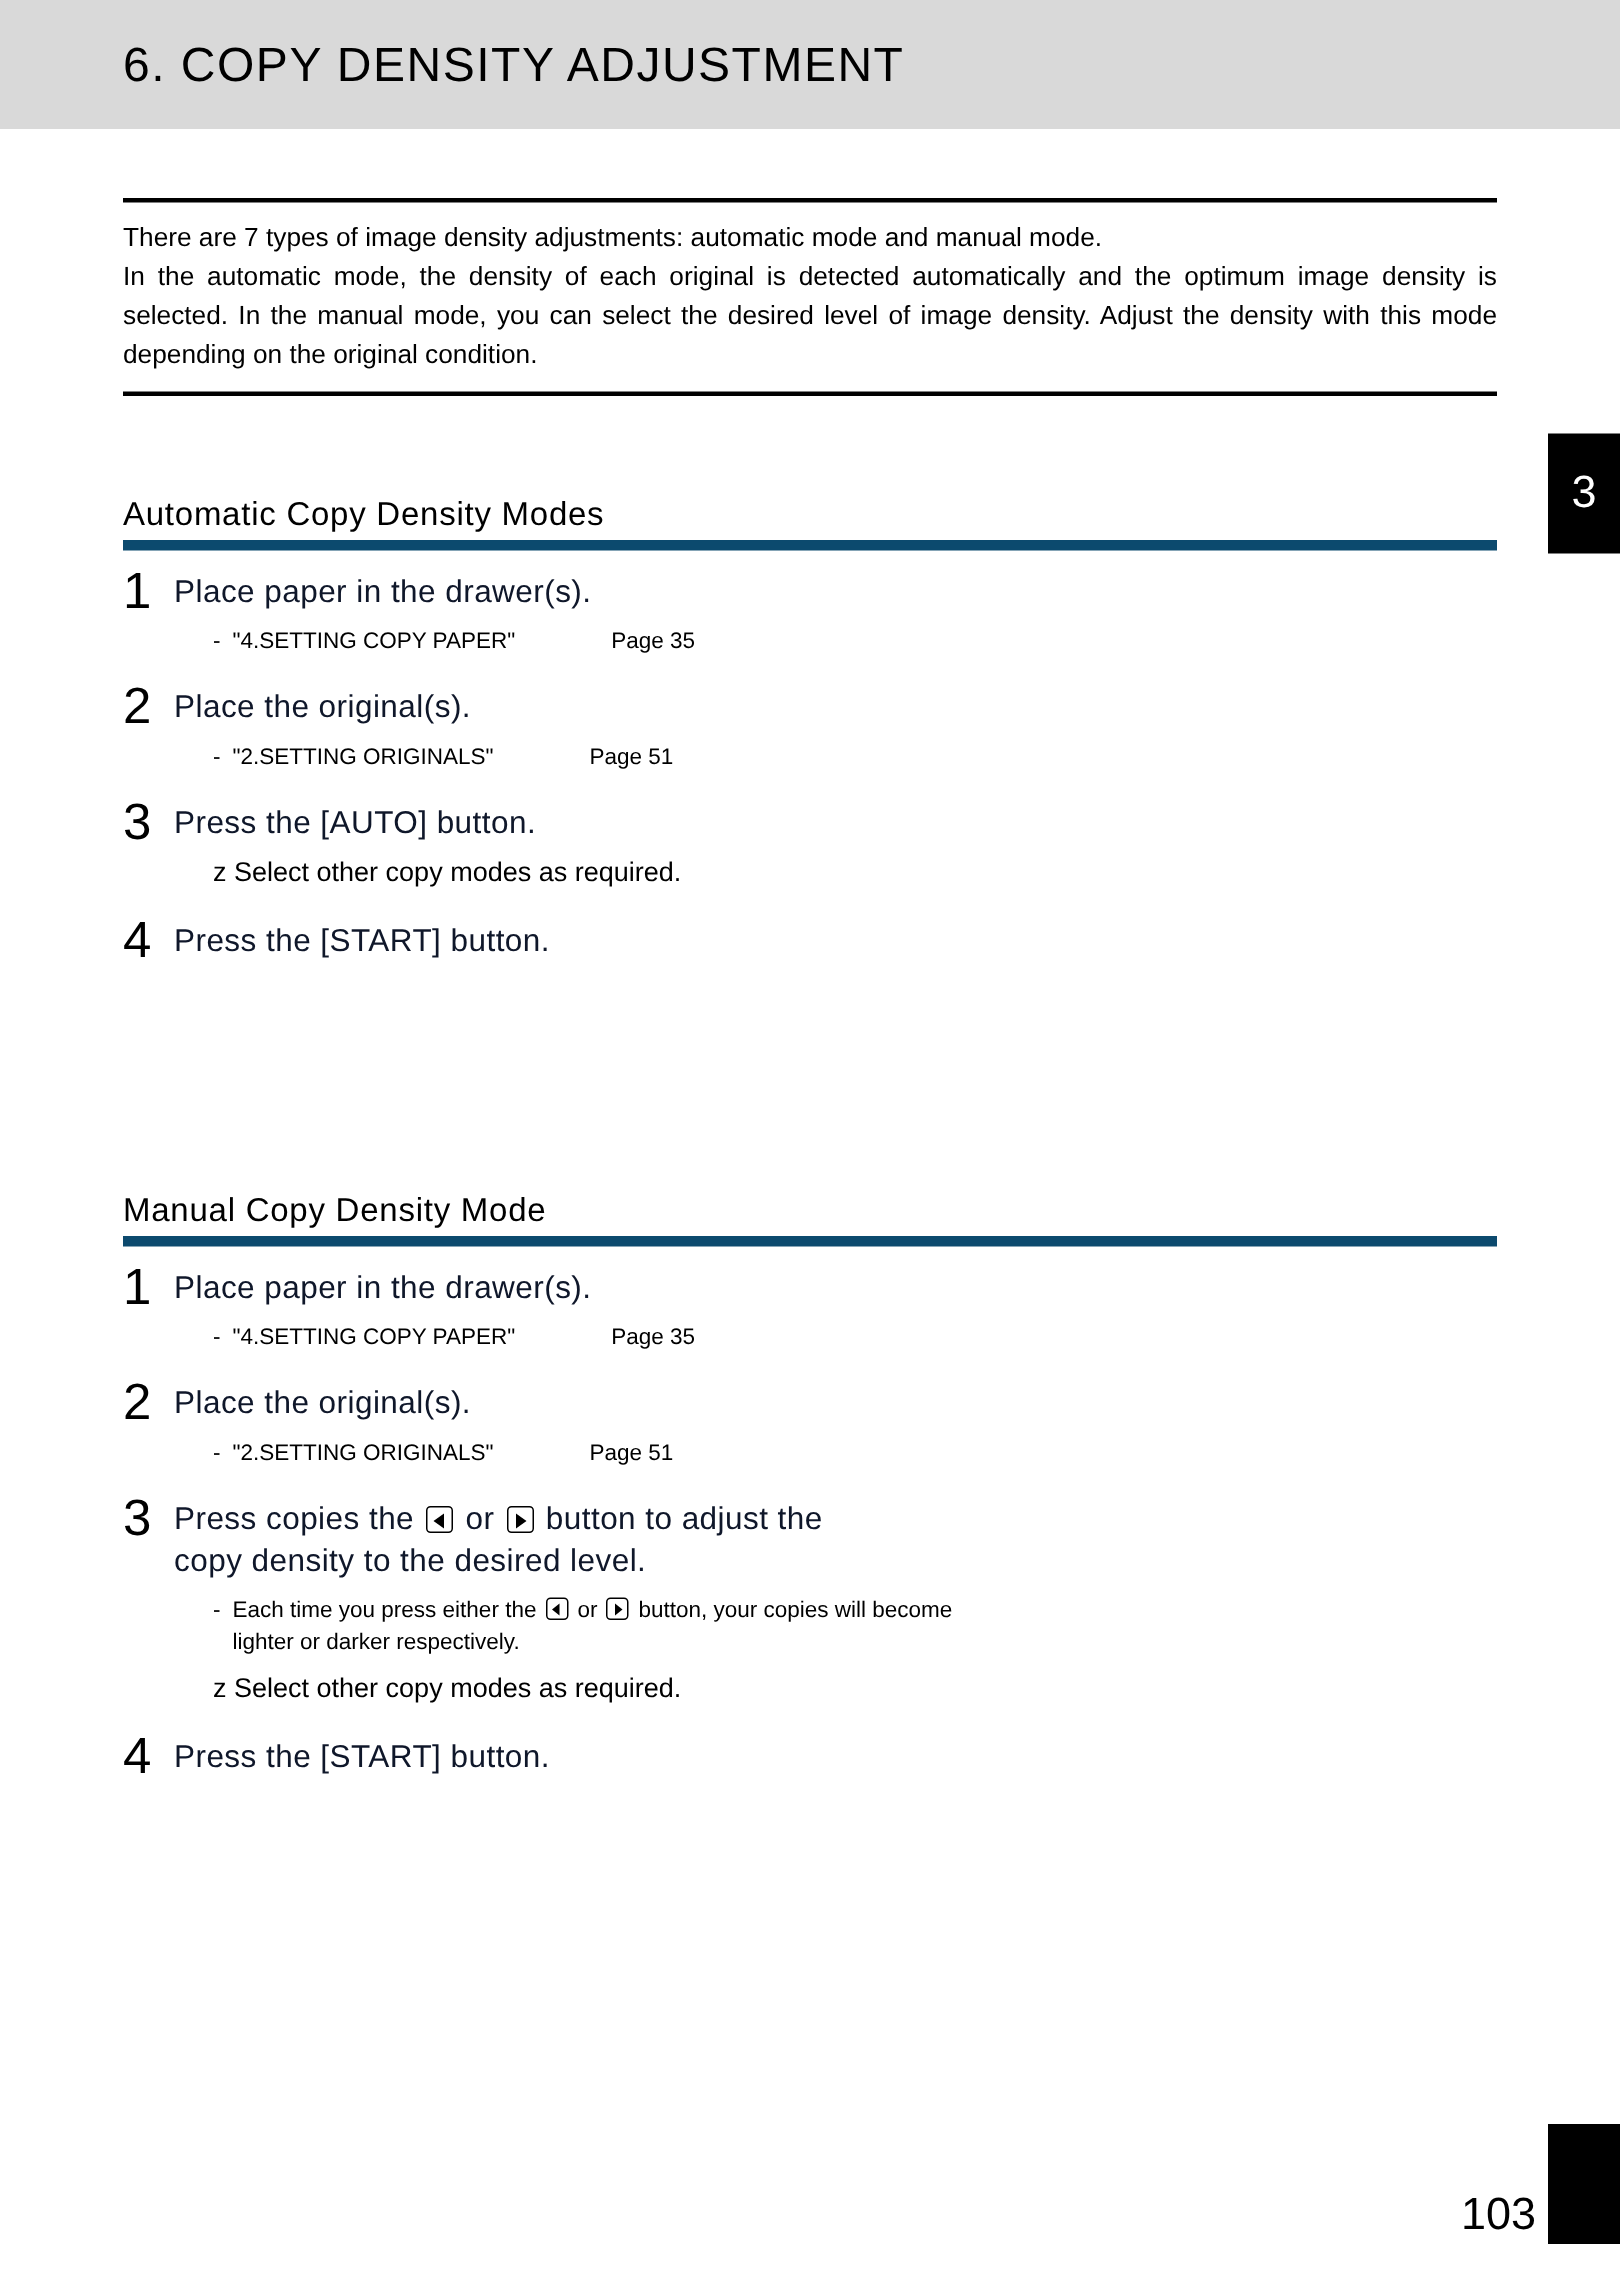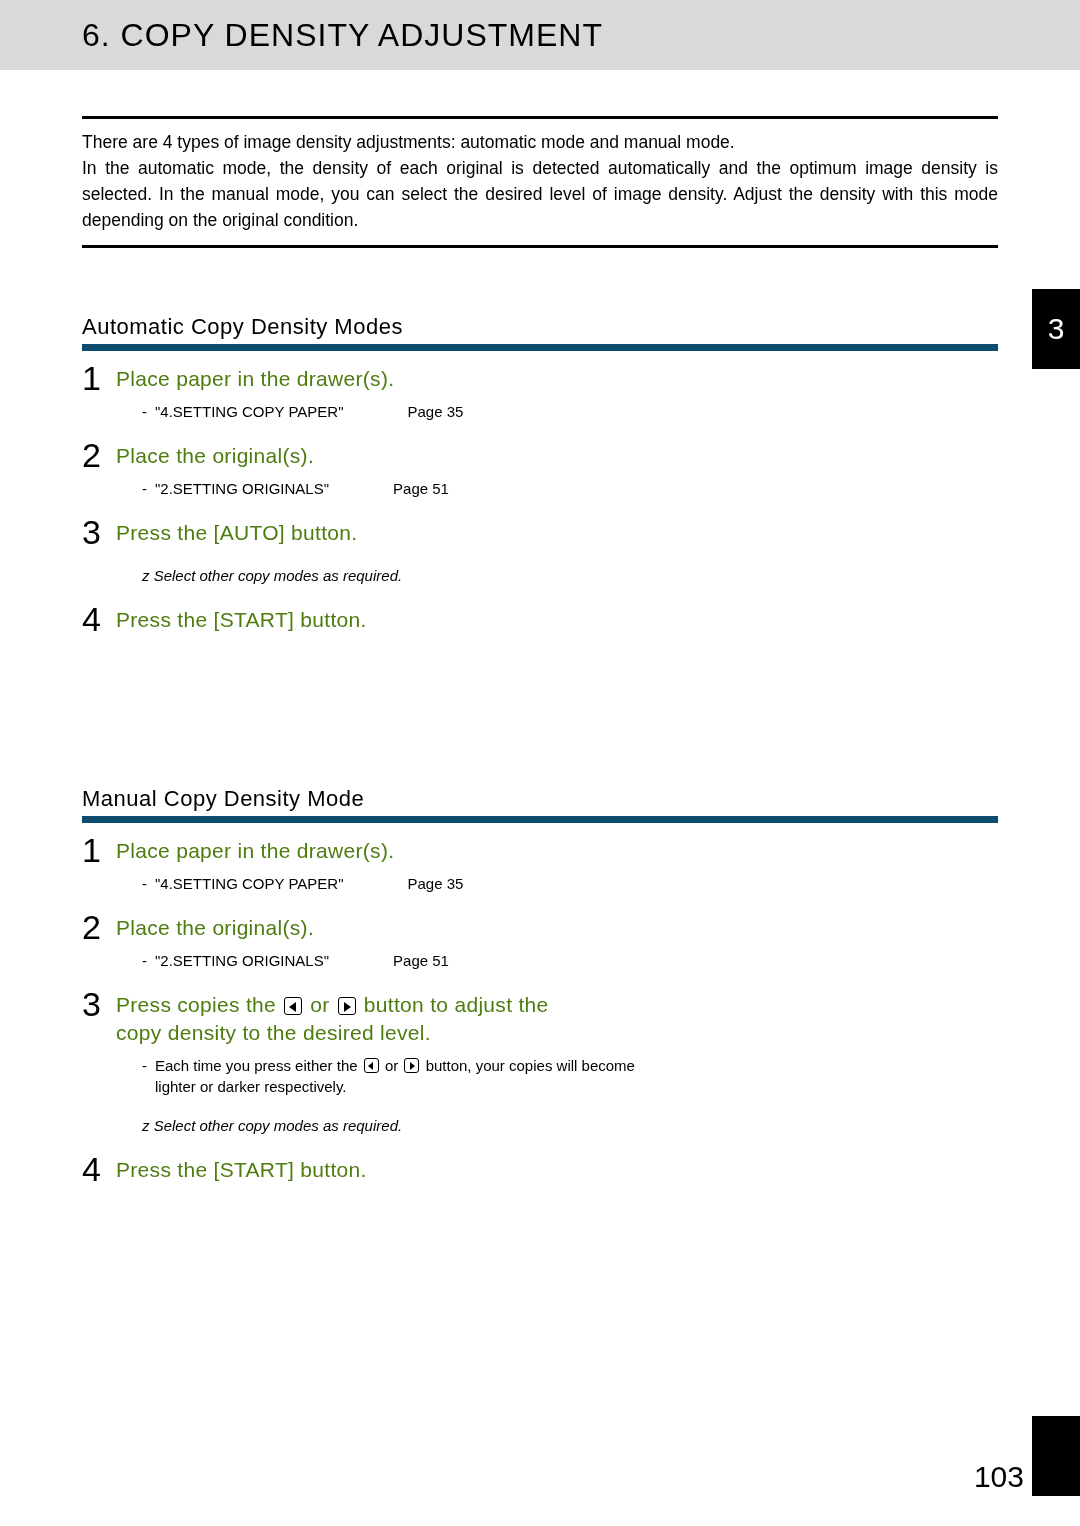--- a/index.html
+++ b/index.html
@@ -5,21 +5,21 @@
   * { margin: 0; padding: 0; box-sizing: border-box; }
   html, body {
     width: 1080px;
     height: 1526px;
     font-family: Arial, Helvetica, sans-serif;
     background: #fff;
     position: relative;
   }
   .title-bar {
     background: #d9d9d9;
-    height: 70px;
+    height: 86px;
     padding-left: 82px;
     display: flex;
     align-items: center;
   }
   .title-bar h1 {
     font-size: 32px;
     letter-spacing: 1px;
     font-weight: 400;
     color: #000;
   }
@@ -61,46 +61,45 @@
     flex-shrink: 0;
     color: #000;
   }
   .step-body {
     padding-top: 4px;
     flex: 1;
   }
   .step-title {
     font-size: 21px;
     letter-spacing: 0.3px;
-    color: #4d7c0f;
+    color: #0f172a;
     line-height: 28px;
   }
   .step-sub {
     margin-top: 8px;
     margin-bottom: 10px;
     margin-left: 26px;
   }
   .step-sub-row {
     font-size: 15px;
     color: #000;
     line-height: 21px;
     display: flex;
     align-items: baseline;
     gap: 8px;
   }
   .step-sub-row .dash { flex-shrink: 0; }
   .step-sub-row .ref-quote {}
   .step-sub-row .page-ref { margin-left: 10px; padding-left: 46px; }
   .step-note {
-    margin-top: 20px;
+    margin-top: 8px;
     margin-bottom: 12px;
     margin-left: 26px;
-    font-size: 15px;
-    color: #000;
-    font-style: italic;
+    font-size: 18px;
+    color: #000;
   }
   .icon-arrow {
     display: inline-block;
     width: 18px;
     height: 18px;
     border: 1.5px solid #000;
     border-radius: 3px;
     vertical-align: -3px;
     position: relative;
     margin: 0 2px;
@@ -170,21 +169,21 @@
 </head>
 <body>
 
 <div class="title-bar">
   <h1>6. COPY DENSITY ADJUSTMENT</h1>
 </div>
 
 <div class="content">
 
   <div class="intro-block">
-    <p>There are 4 types of image density adjustments: automatic mode and manual mode.</p>
+    <p>There are 7 types of image density adjustments: automatic mode and manual mode.</p>
     <p>In the automatic mode, the density of each original is detected automatically and the optimum image density is selected. In the manual mode, you can select the desired level of image density. Adjust the density with this mode depending on the original condition.</p>
   </div>
 
   <div class="section">
     <div class="section-heading">Automatic Copy Density Modes</div>
 
     <div class="step">
       <div class="step-num">1</div>
       <div class="step-body">
         <div class="step-title">Place paper in the drawer(s).</div>

